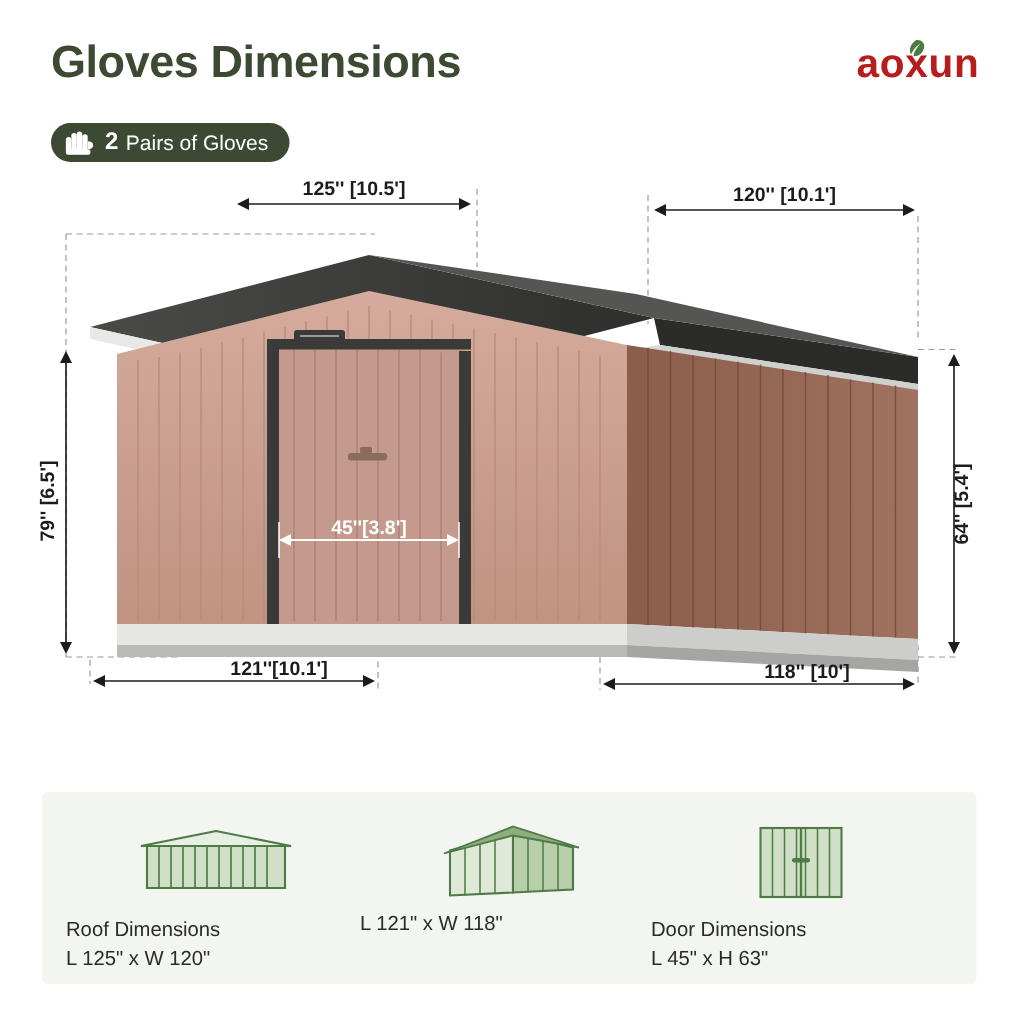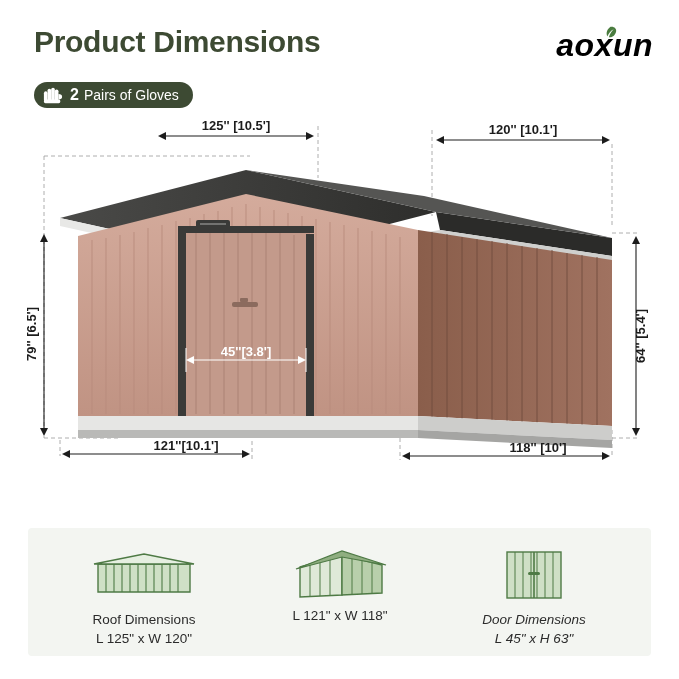--- a/index.html
+++ b/index.html
@@ -28,25 +28,24 @@
     top: 25px;
     font-size: 30px;
     font-weight: bold;
     color: #3d4a33;
     letter-spacing: -0.3px;
   }
   .brand {
     position: absolute;
     right: 26px;
     top: 27px;
-    font-size: 32px;
-    font-weight: bold;
-    color: #000000;
+    font-size: 27px;
+    font-weight: bold;
+    color: #b91c1c;
     letter-spacing: 0.5px;
-    font-style: italic;
   }
   .brand-leaf {
     position: absolute;
     right: 60px;
     top: 26px;
     width: 17px;
     height: 16px;
   }
   .badge {
     position: absolute;
@@ -94,25 +93,25 @@
     top: 528px;
     width: 623px;
     height: 128px;
     background: #f3f5f1;
     border-radius: 4px;
   }
   .spec {
     position: absolute;
     top: 18px;
     width: 200px;
-    text-align: center;
+    text-align: left;
   }
   .spec-1 { left: 16px; }
   .spec-2 { left: 212px; }
-  .spec-3 { left: 406px; font-style: italic; }
+  .spec-3 { left: 406px; }
   .spec-icon {
     height: 58px;
     display: flex;
     align-items: center;
     justify-content: center;
   }
   .spec-title {
     margin-top: 8px;
     font-size: 13.5px;
     color: #2b2b2b;
@@ -131,21 +130,21 @@
   .dim-label-white {
     font-size: 13px;
     font-weight: bold;
     fill: #ffffff;
   }
 </style>
 </head>
 <body>
 
 <div class="header">
-  <div class="title">Product Dimensions</div>
+  <div class="title">Gloves Dimensions</div>
 
   <svg class="brand-leaf" viewBox="0 0 20 20">
     <path d="M10 1 C6 4 4 8 6 13 C8 9 10 6 14 4 C11 7 9 10 8 14 C12 15 16 12 17 7 C18 3 14 0 10 1 Z" fill="#4a7c3f"></path>
   </svg>
   <div class="brand">aoxun</div>
 
   <div class="badge">
     <svg class="badge-glove" viewBox="0 0 24 22">
       <g fill="#ffffff">
         <rect x="2" y="7" width="4" height="11" rx="2"></rect>

